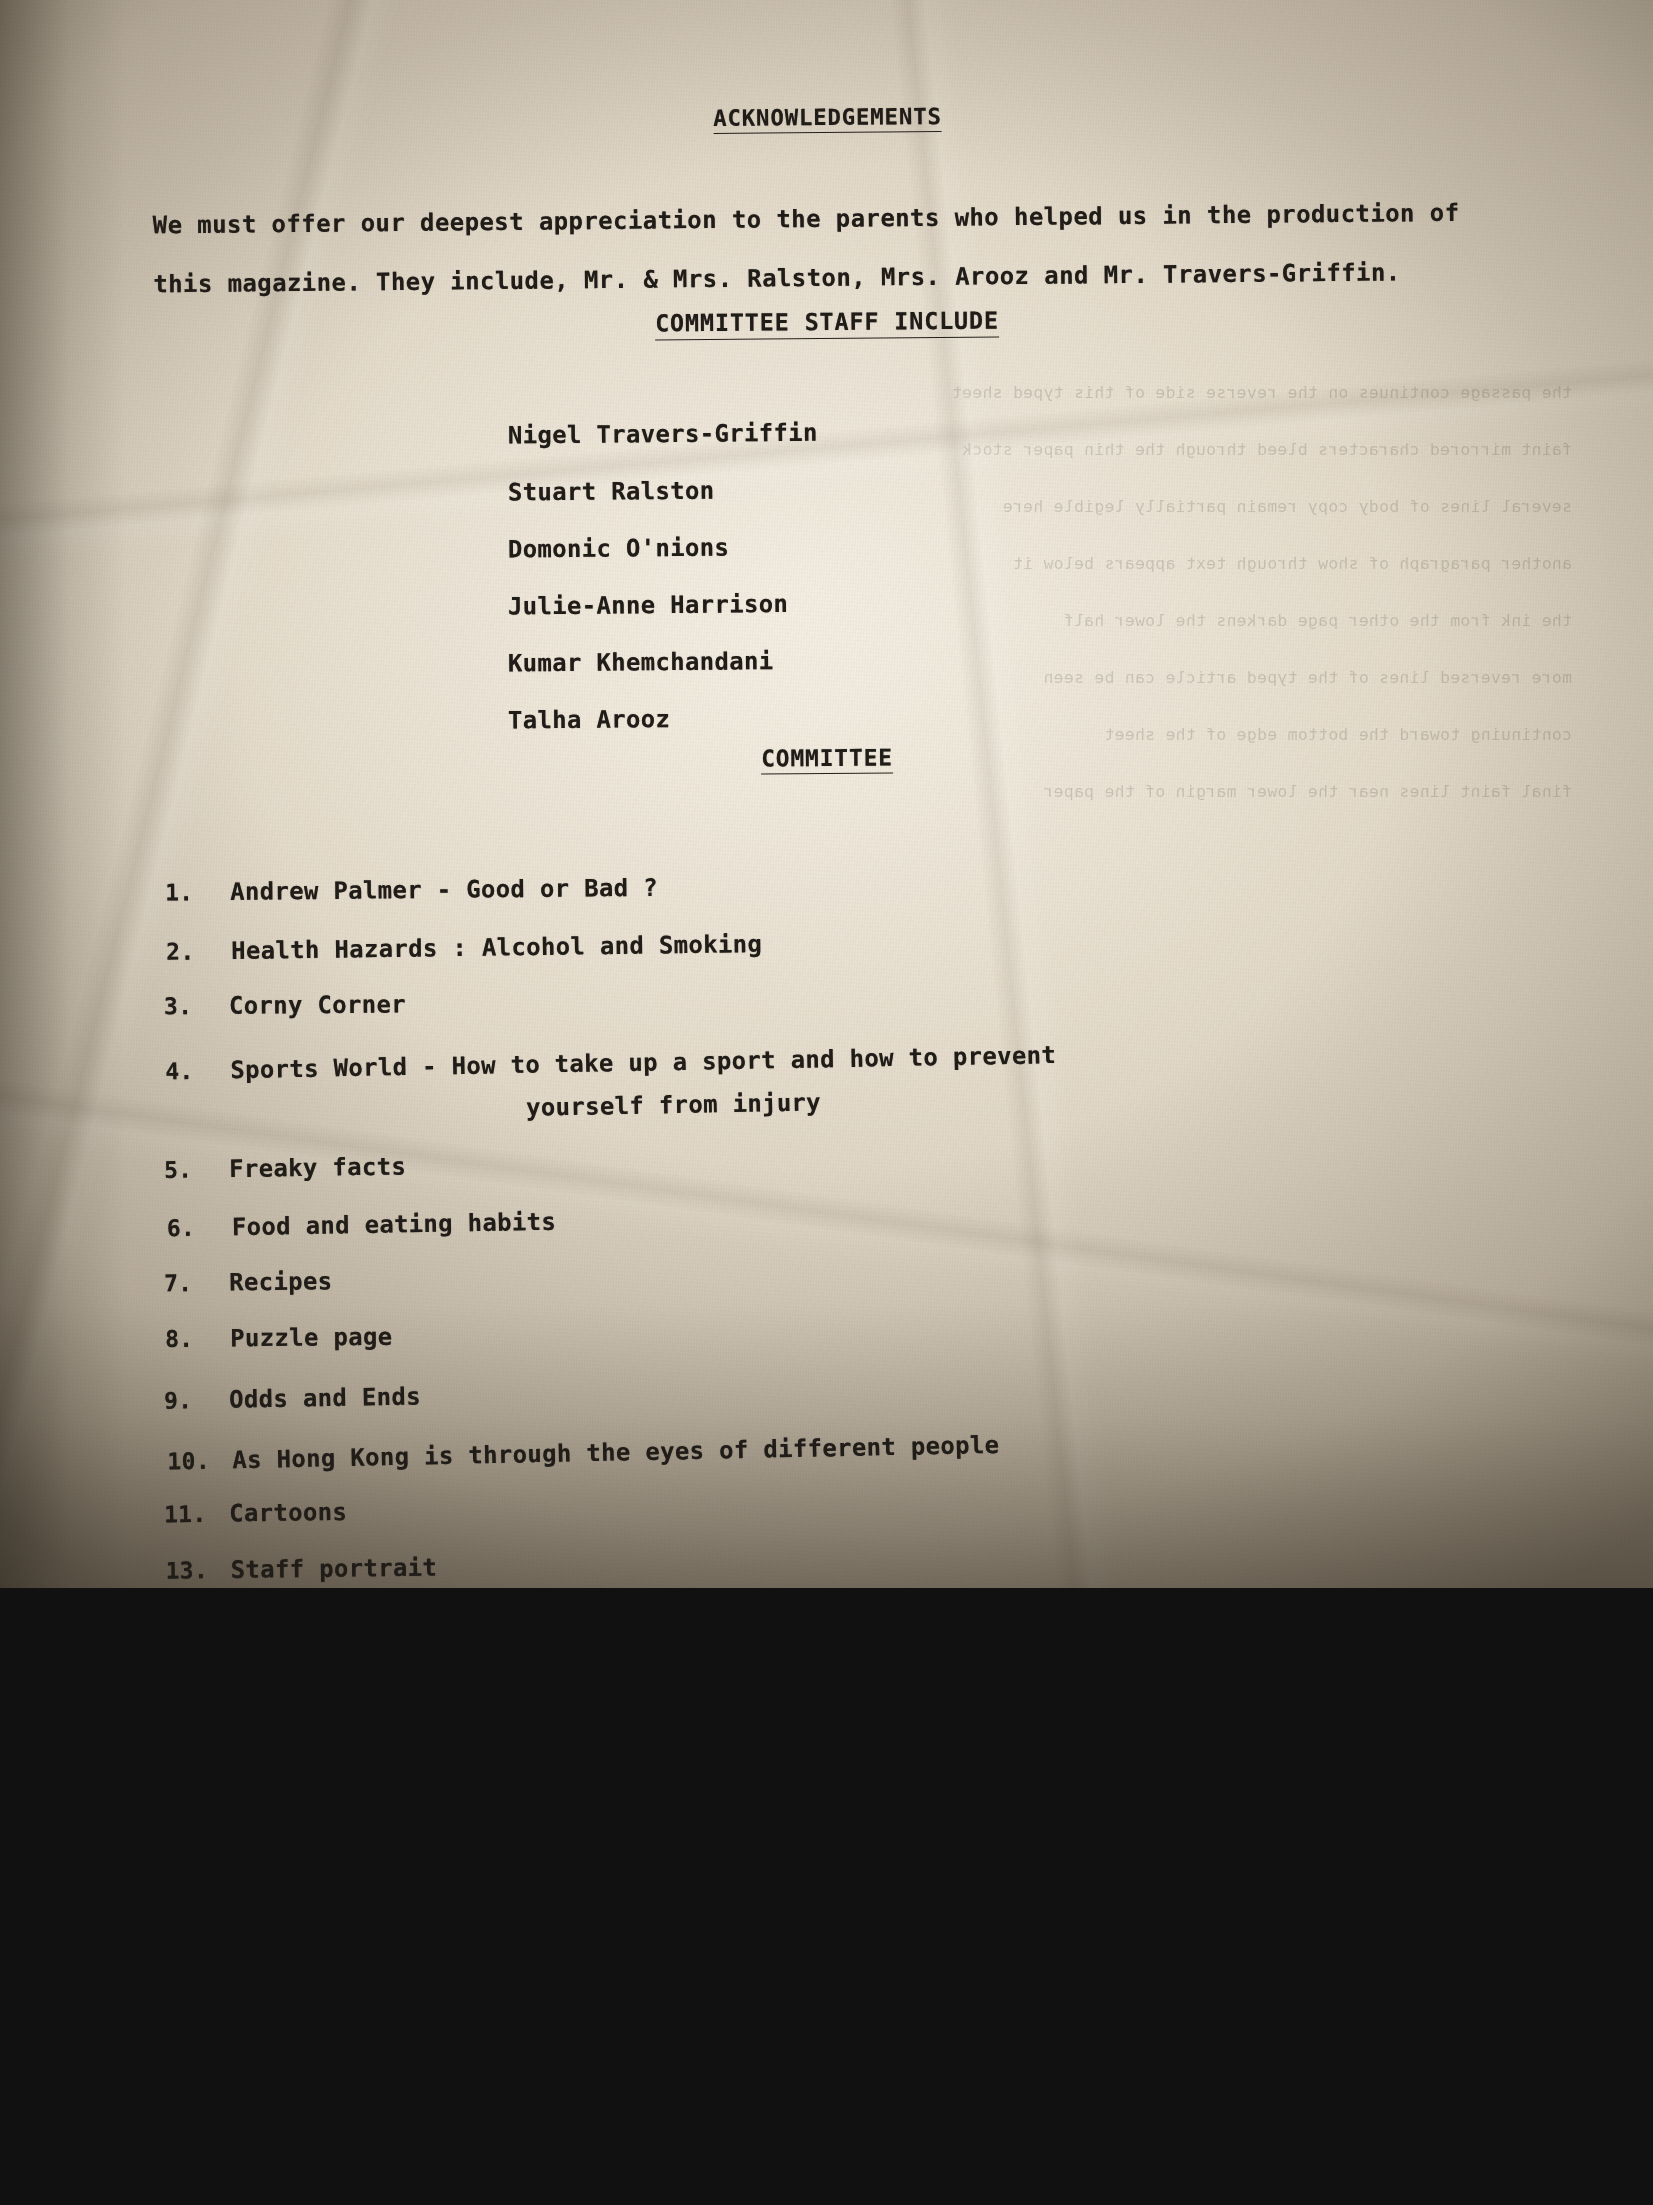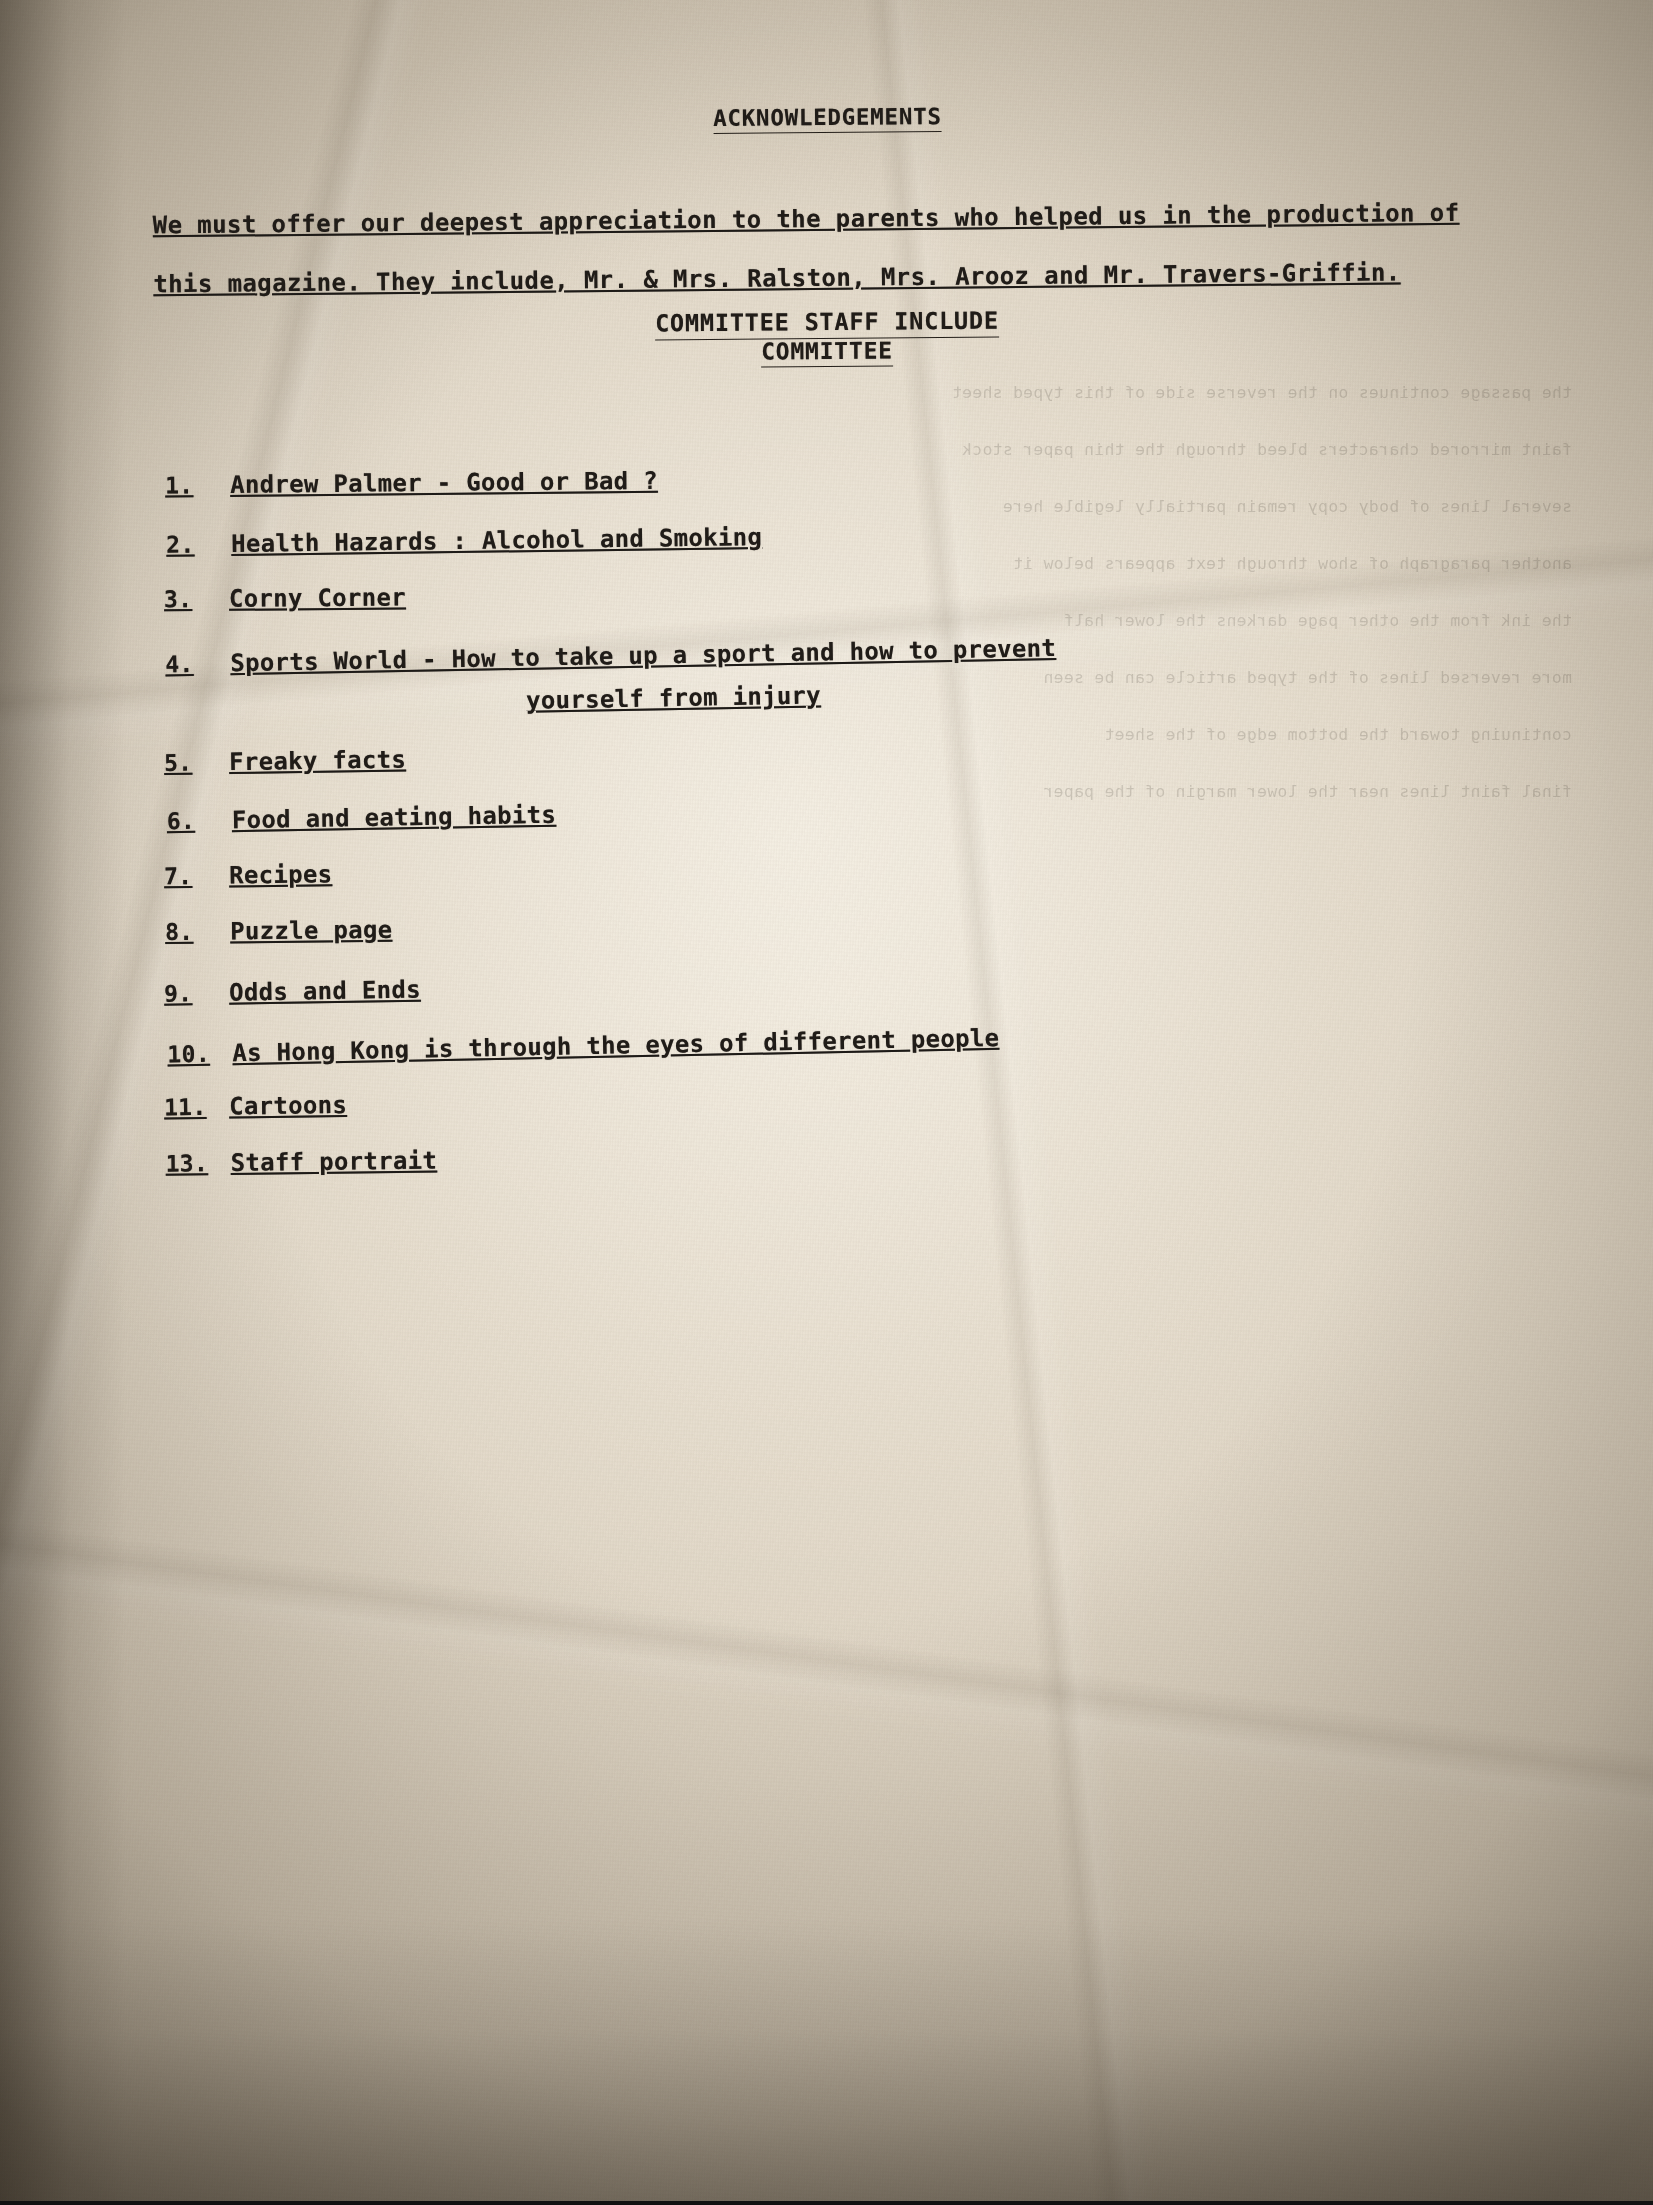--- a/index.html
+++ b/index.html
@@ -9,29 +9,28 @@
   }
   body {
     width: 1654px;
     height: 2205px;
     overflow: hidden;
   }
 
   .page {
     position: relative;
     width: 1654px;
-    height: 2201px;
+    height: 1588px;
     background:
       radial-gradient(ellipse 70% 55% at 48% 38%, rgba(255,252,244,0.55) 0%, rgba(255,250,240,0.18) 45%, rgba(0,0,0,0) 72%),
       radial-gradient(ellipse 120% 90% at 50% 45%, #e9e1d2 0%, #ddd3c2 40%, #c9bda9 70%, #a89b86 100%),
       linear-gradient(160deg, #e3dacb 0%, #d6cbb8 35%, #bdb09a 70%, #9c907c 100%);
     overflow: hidden;
     font-family: "DejaVu Sans Mono", monospace;
     color: #1d1a17;
-    text-decoration: underline;
   }
 
   
   .grain {
     position: absolute;
     inset: 0;
     pointer-events: none;
     background-image:
       repeating-linear-gradient(93deg, rgba(255,255,255,0.05) 0px, rgba(255,255,255,0.05) 1.1px, rgba(120,105,85,0.05) 1.6px, rgba(120,105,85,0.05) 2.7px),
       repeating-linear-gradient(3deg, rgba(255,255,255,0.035) 0px, rgba(255,255,255,0.035) 1.6px, rgba(110,95,75,0.04) 2.7px, rgba(110,95,75,0.04) 3.8px);
@@ -221,20 +220,28 @@
     <h1 class="heading h-ack ink jhead">
       <span class="ul">ACKNOWLEDGEMENTS</span>
     </h1>
 
     <p class="para ink jpara">We must offer our deepest appreciation to the parents who helped us in the production of this magazine.  They include, Mr. &amp; Mrs. Ralston, Mrs. Arooz and Mr. Travers-Griffin.</p>
 
     <h2 class="heading h-committee ink jhead">
       <span class="ul">COMMITTEE STAFF INCLUDE</span>
     </h2>
 
+    <ul class="staff-list">
+      <li class="ink jstaff j1">Nigel Travers-Griffin</li>
+      <li class="ink jstaff j2">Stuart Ralston</li>
+      <li class="ink jstaff j3">Domonic O'nions</li>
+      <li class="ink jstaff j5">Julie-Anne Harrison</li>
+      <li class="ink jstaff j4">Kumar Khemchandani</li>
+      <li class="ink jstaff j6">Talha Arooz</li>
+    </ul>
 
     <h2 class="heading h-contents ink jhead">
       <span class="ul">COMMITTEE</span>
     </h2>
 
     <ol class="toc">
 
       <li class="toc-item j1">
         <span class="toc-num ink">1.</span>
         <span class="toc-title ink">Andrew Palmer - Good or Bad ?</span>

